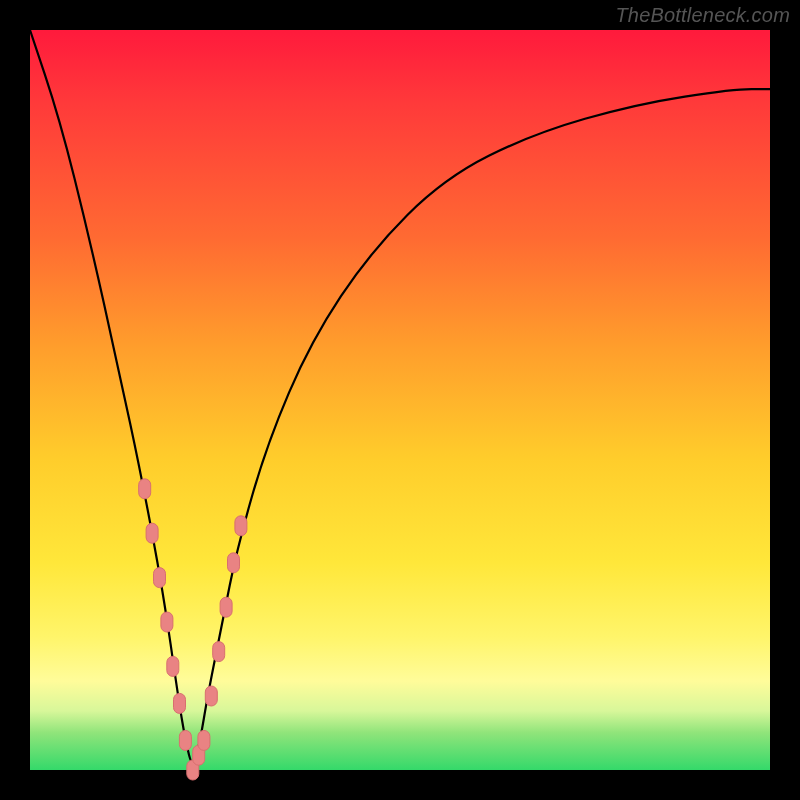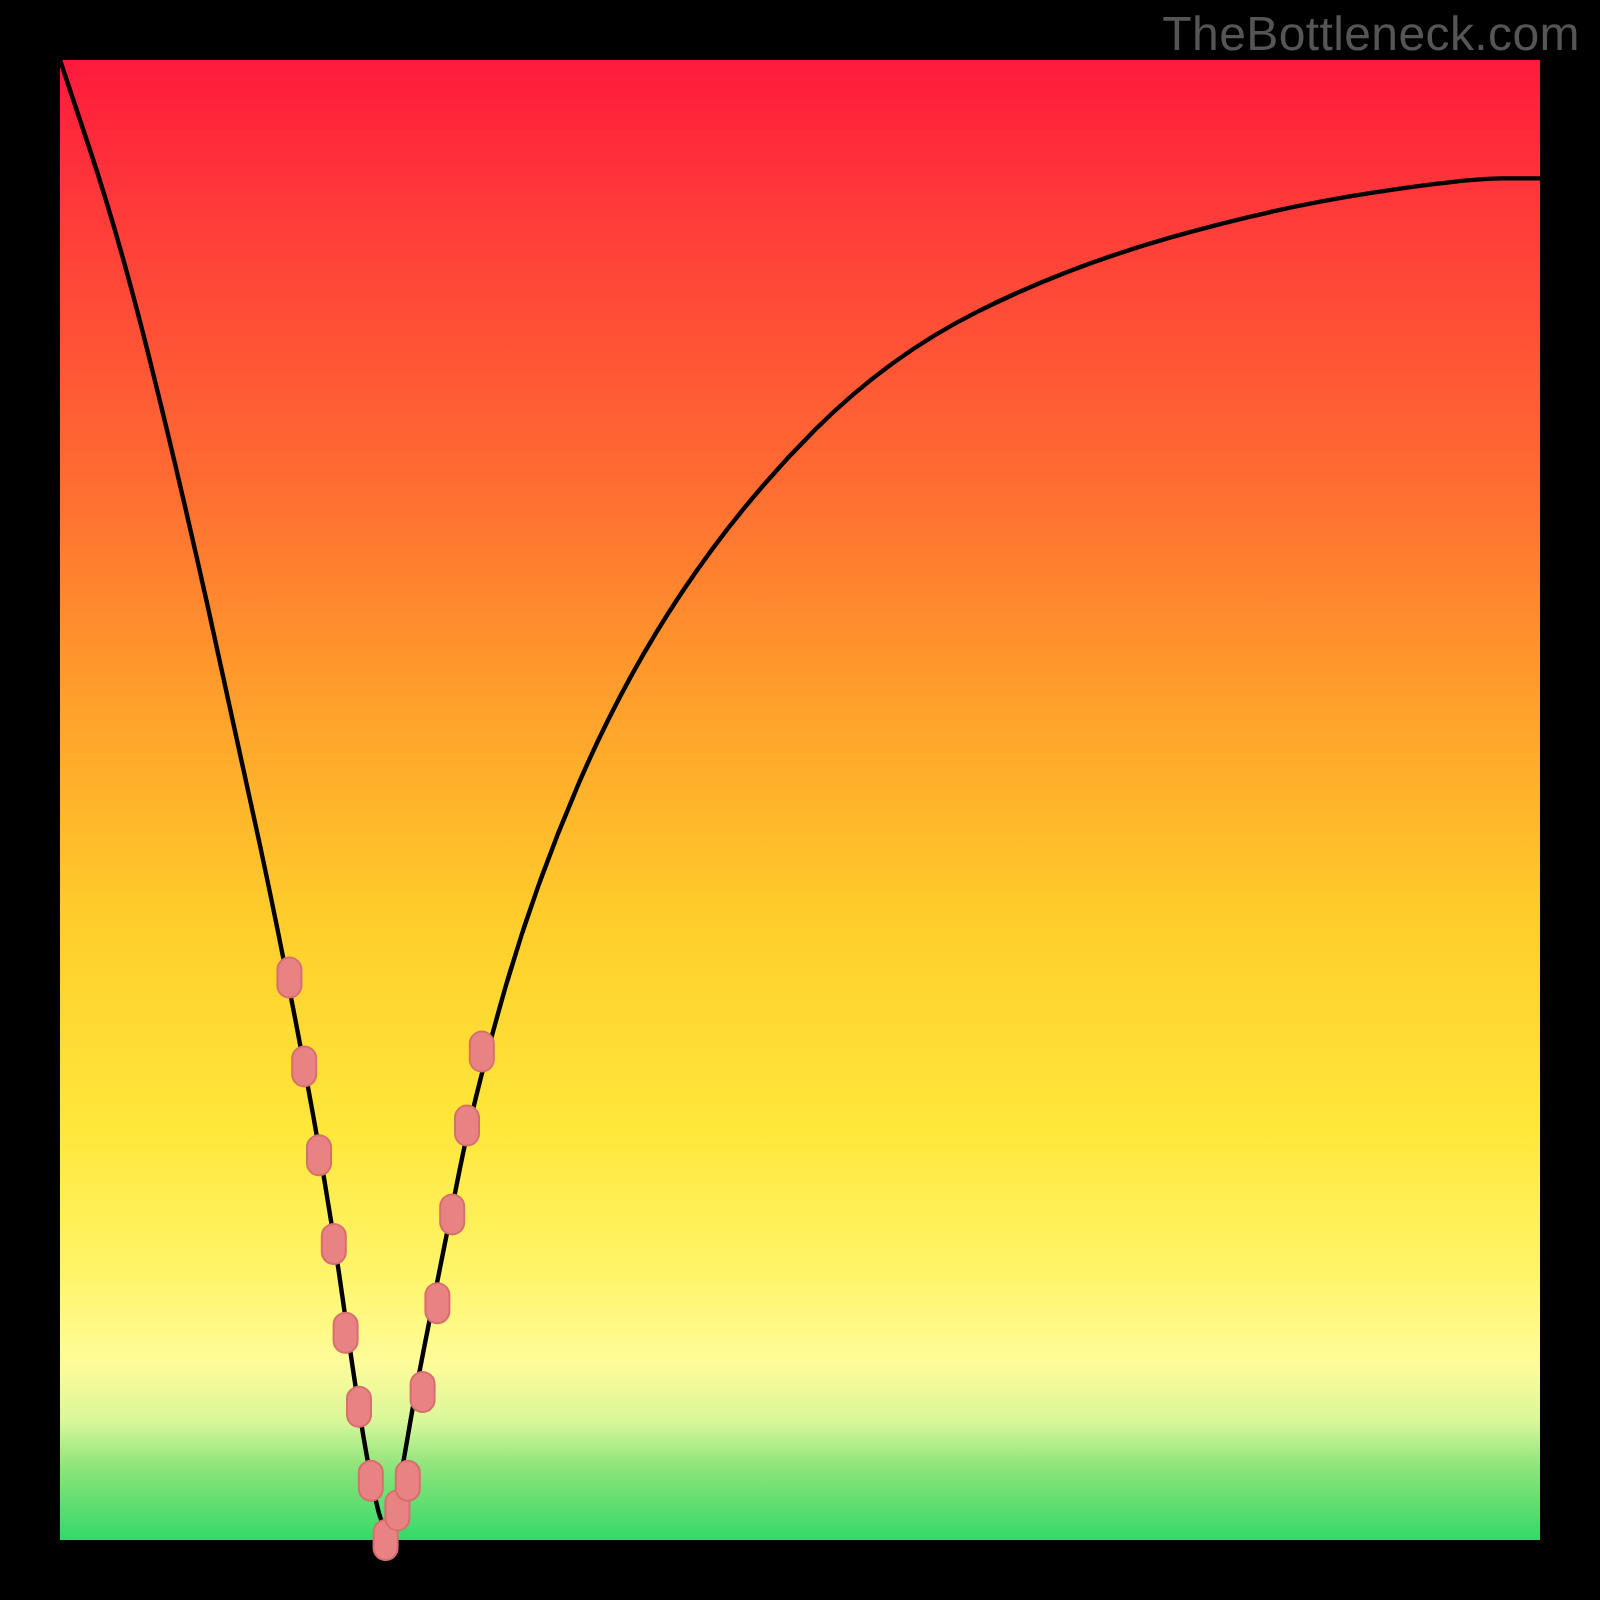--- a/index.html
+++ b/index.html
@@ -38,24 +38,25 @@
       #d8f79a 92%,
       #8fe47a 95%,
       #34d96a 100%
     );
   }
   .watermark {
     position: absolute;
     top: 4px;
     right: 10px;
     color: #555;
-    font-size: 24px;
+    font-size: 20px;
     font-weight: 500;
     letter-spacing: 0.2px;
     user-select: none;
+    font-style: italic;
   }
   svg.curve {
     position: absolute;
     left: 0;
     top: 0;
     width: 740px;
     height: 740px;
     overflow: visible;
   }
 </style>

